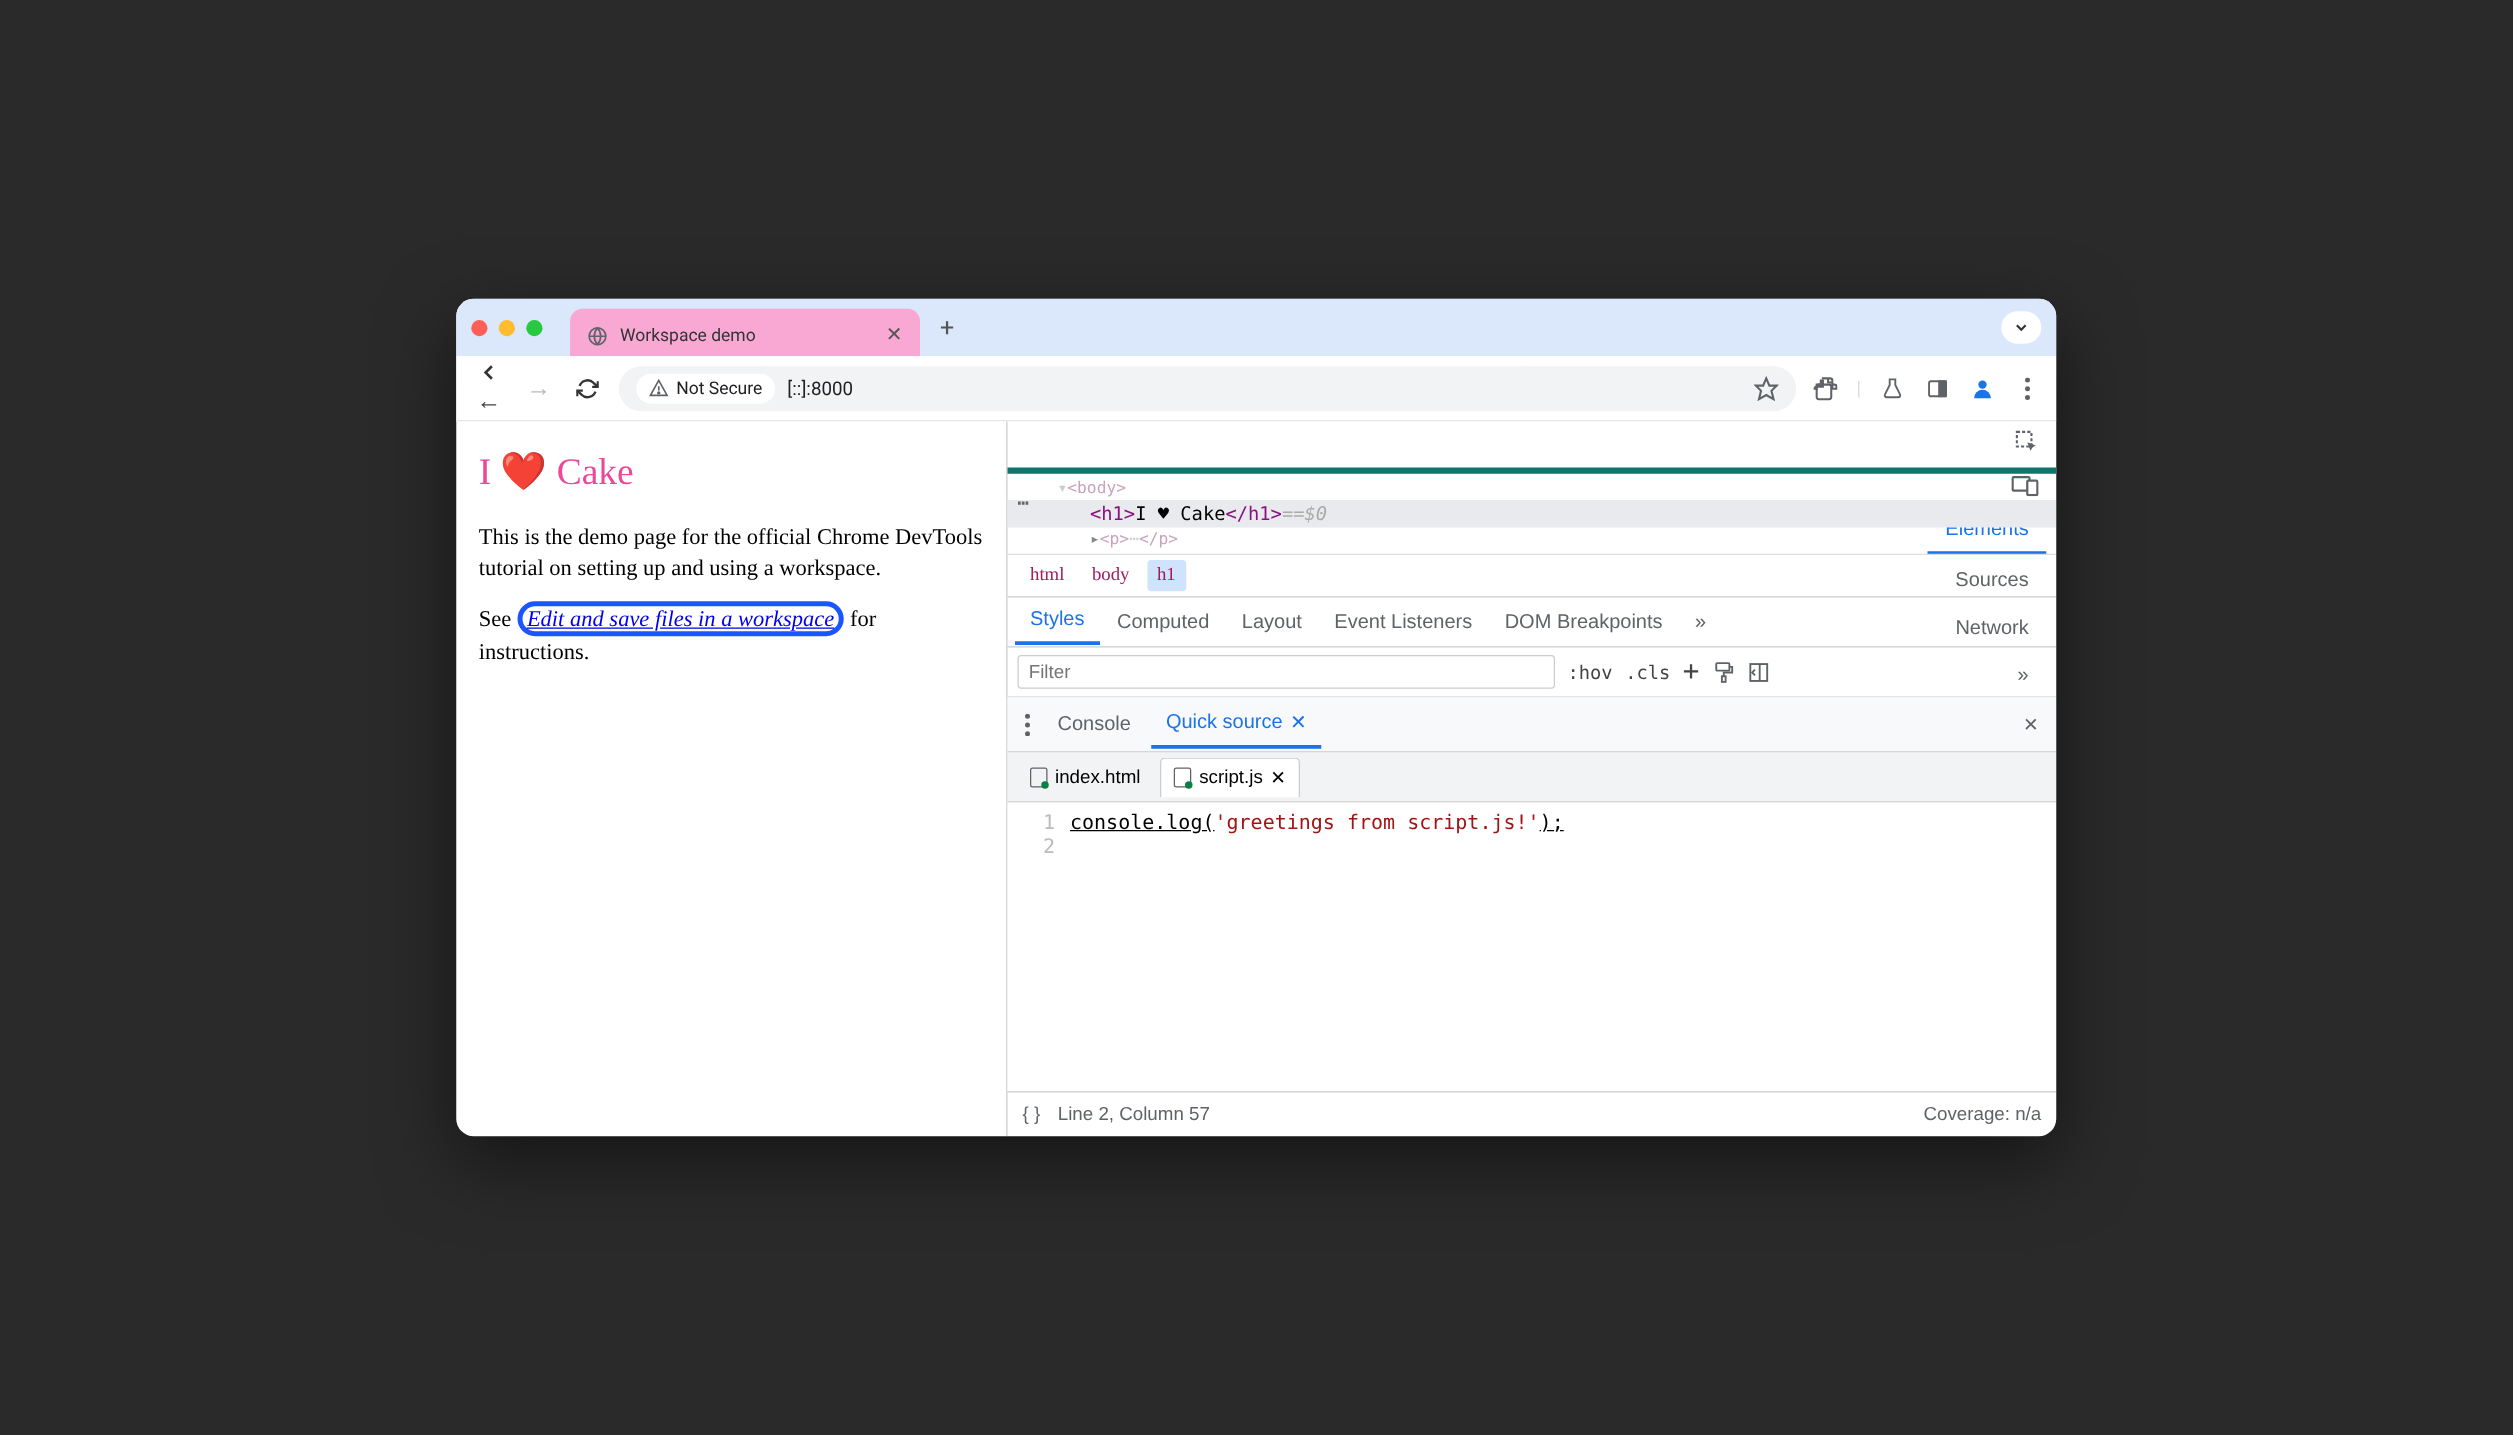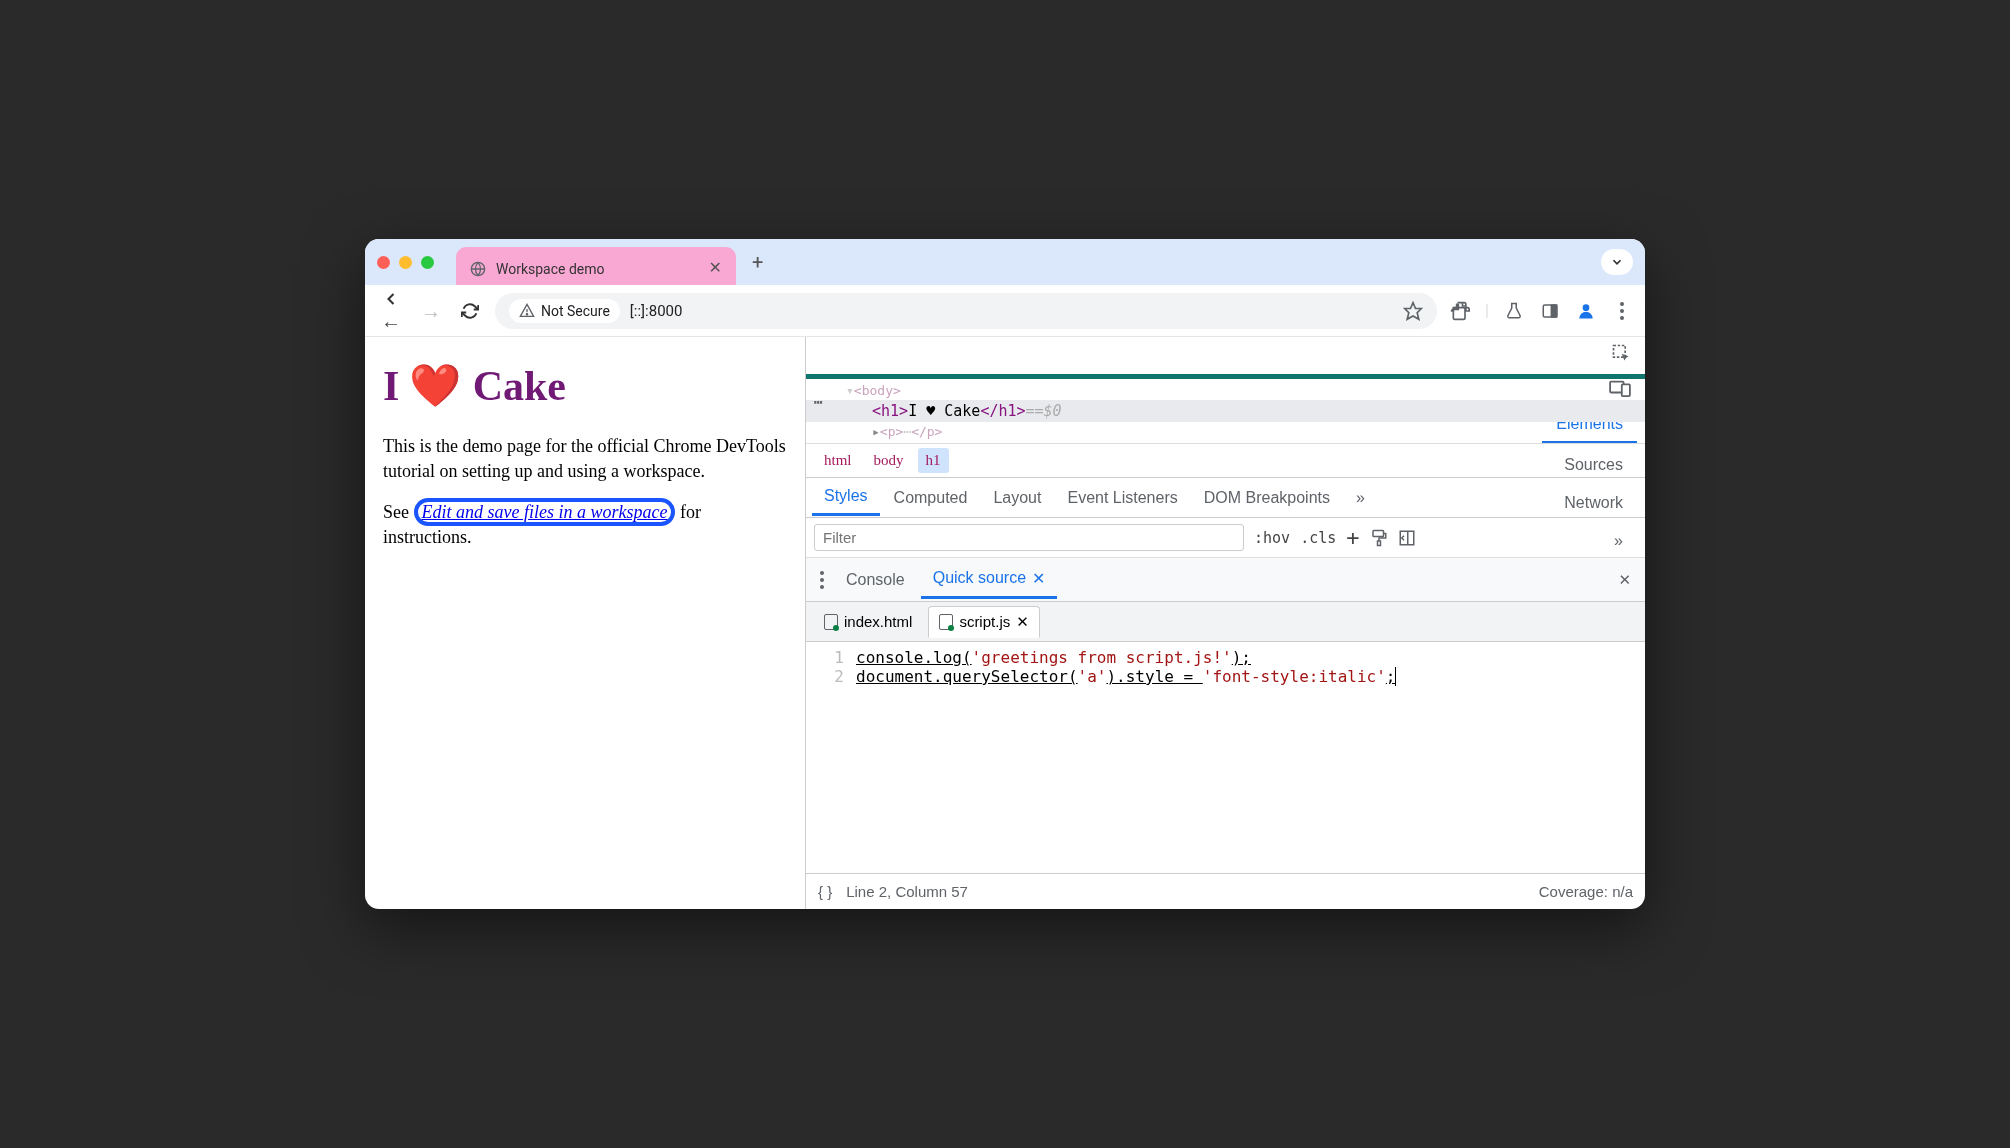--- a/index.html
+++ b/index.html
@@ -80,21 +80,21 @@
 
 .content { flex: 1; display: flex; overflow: hidden; }
 .page {
   width: 440px;
   padding: 20px 18px;
   font-family: Georgia, serif;
   font-size: 18px;
   color: #000;
   line-height: 1.4;
 }
-.page h1 { font-family: Georgia, serif; color: #701a75; font-size: 42px; font-weight: bold; margin-bottom: 18px; }
+.page h1 { font-family: Georgia, serif; color: #ec4899; font-size: 30px; font-weight: normal; margin-bottom: 18px; }
 .page p { margin-bottom: 16px; }
 .page a { color: #0000ee; text-decoration: underline; font-style: italic; }
 .callout { border: 4px solid #1a55ff; border-radius: 14px; padding: 0 4px; }
 
 .devtools { flex: 1; display: flex; flex-direction: column; border-left: 1px solid #ccc; font-family: -apple-system, sans-serif; font-size: 15px; }
 .dt-tabs { display: flex; align-items: flex-end; height: 42px; border-bottom: 5px solid #0f766e; padding: 0 8px; gap: 4px; flex-direction: column;}
 .dt-tab { padding: 8px 14px; color: #5f6368; cursor: pointer; font-size: 16px;}
 .dt-tab.active { color: #1a73e8; border-bottom: 3px solid #1a73e8; }
 .dt-icn { padding: 6px; color: #5f6368; cursor:pointer;}
 .dt-right { margin-left: auto; display:flex; gap:10px; align-items:center;}
@@ -356,21 +356,20 @@
             <span class="file-icon"></span>
             <span>script.js</span> 
             <span>✕</span>
           </span>
       </div>
 
       <div class="code-area">
         <div class="gutter">1<br>2</div>
         <div class="code-lines">
           <div class="ln"><span class="kw">console.log(</span><span class="str">'greetings from script.js!'</span><span class="kw">);</span></div>
-          <div class="ln"><span class="kw">document.querySelector(</span><span class="str">'a'</span><span class="kw">).style = </span><span class="str">'font-style:italic'</span><span class="kw">;</span><span style="border-left:1px solid #000;">&nbsp;</span></div>
         </div>
       </div>
 
       <div class="statusbar">
         <span>{ }</span>
         <span>Line 2, Column 57</span>
         <span class="right">Coverage: n/a</span>
       </div>
     </div>
   </div>

